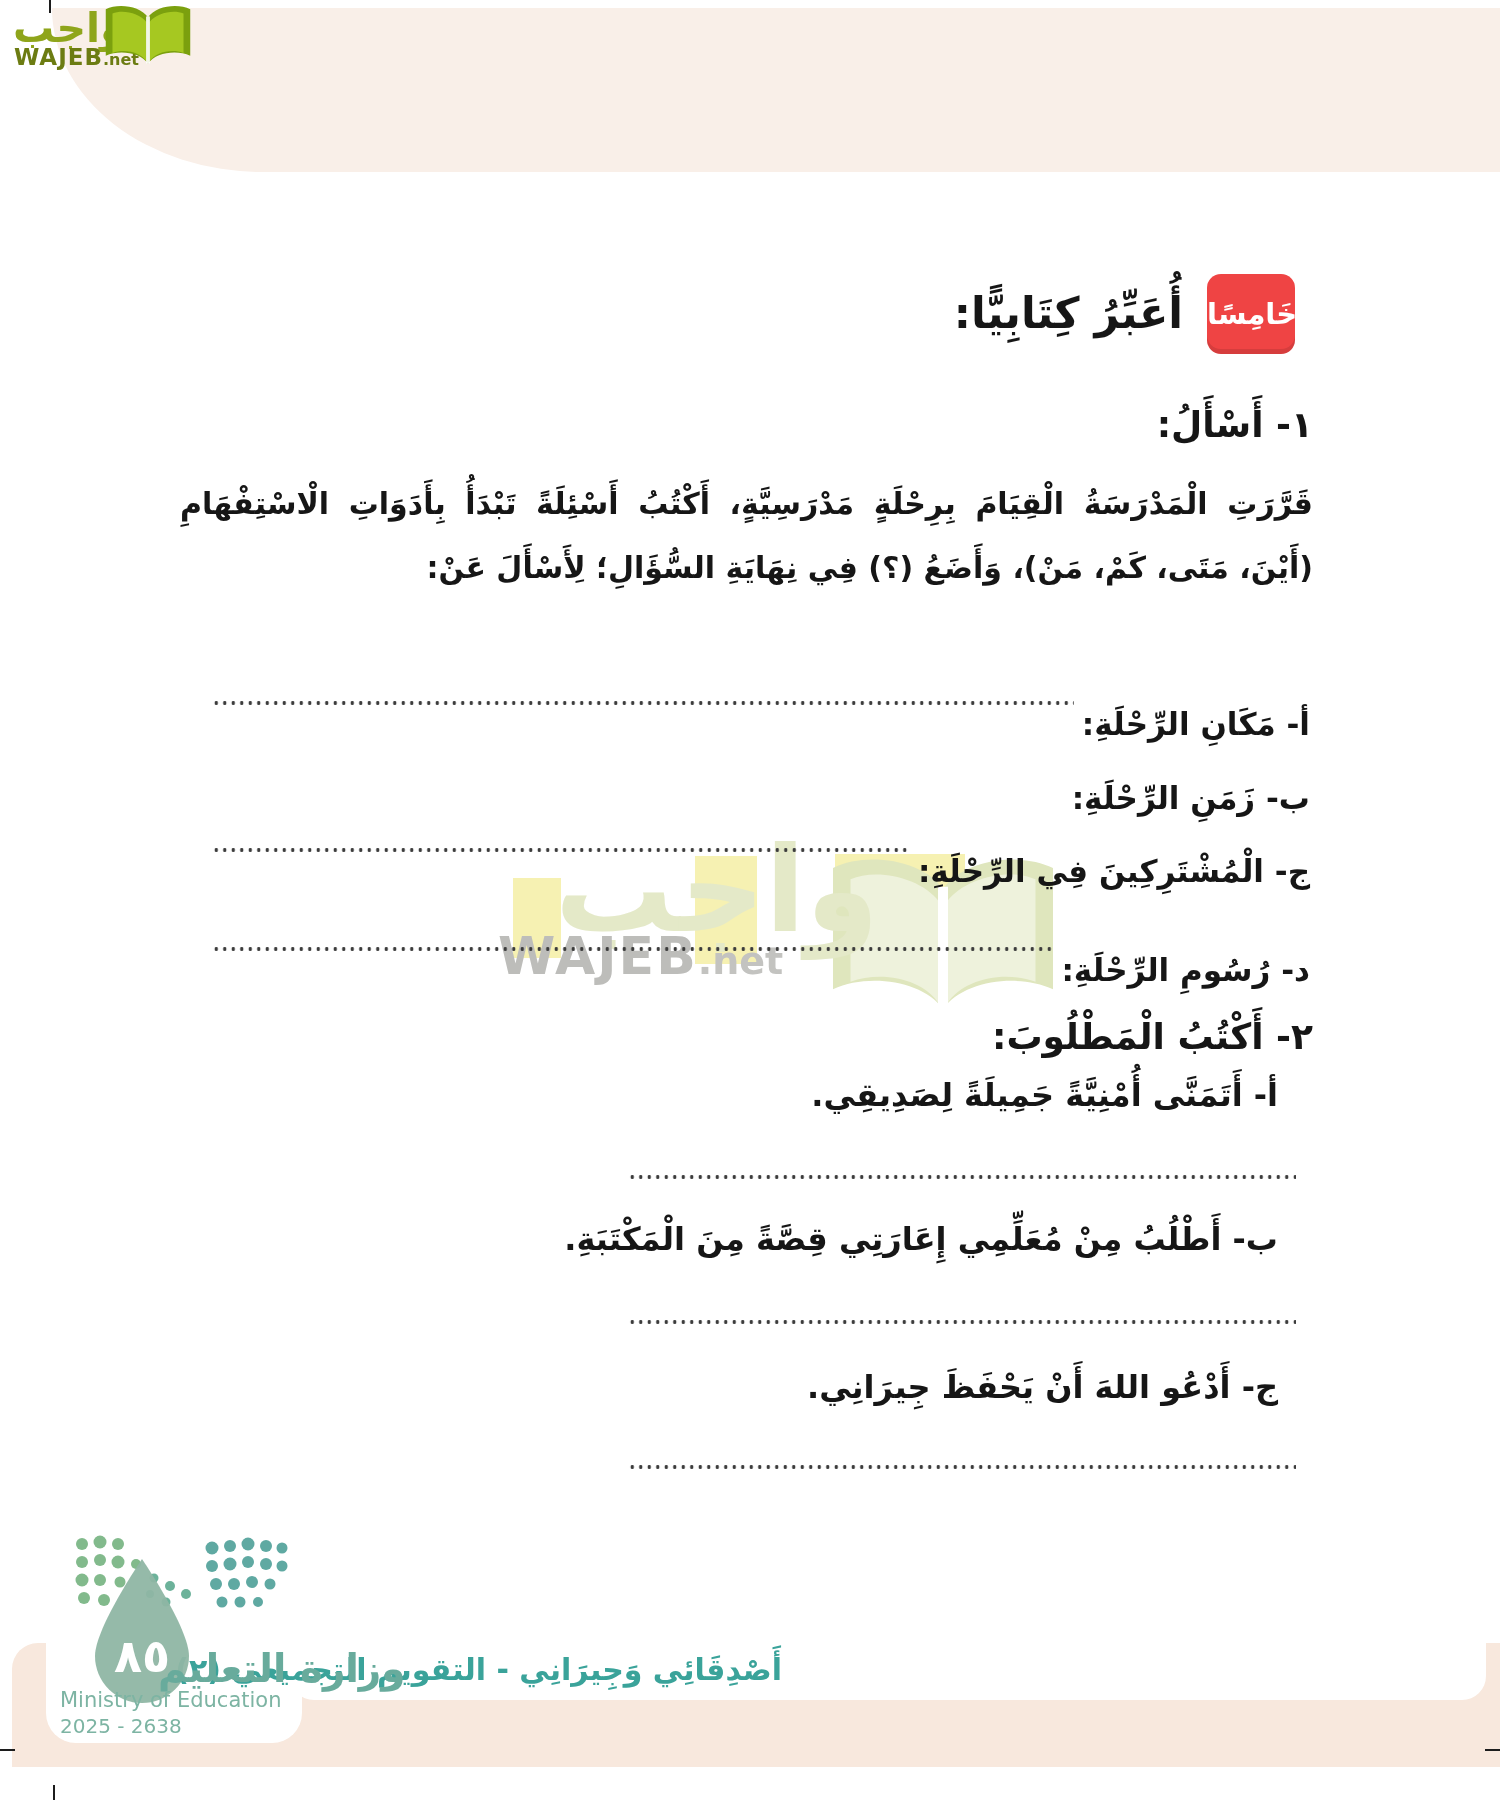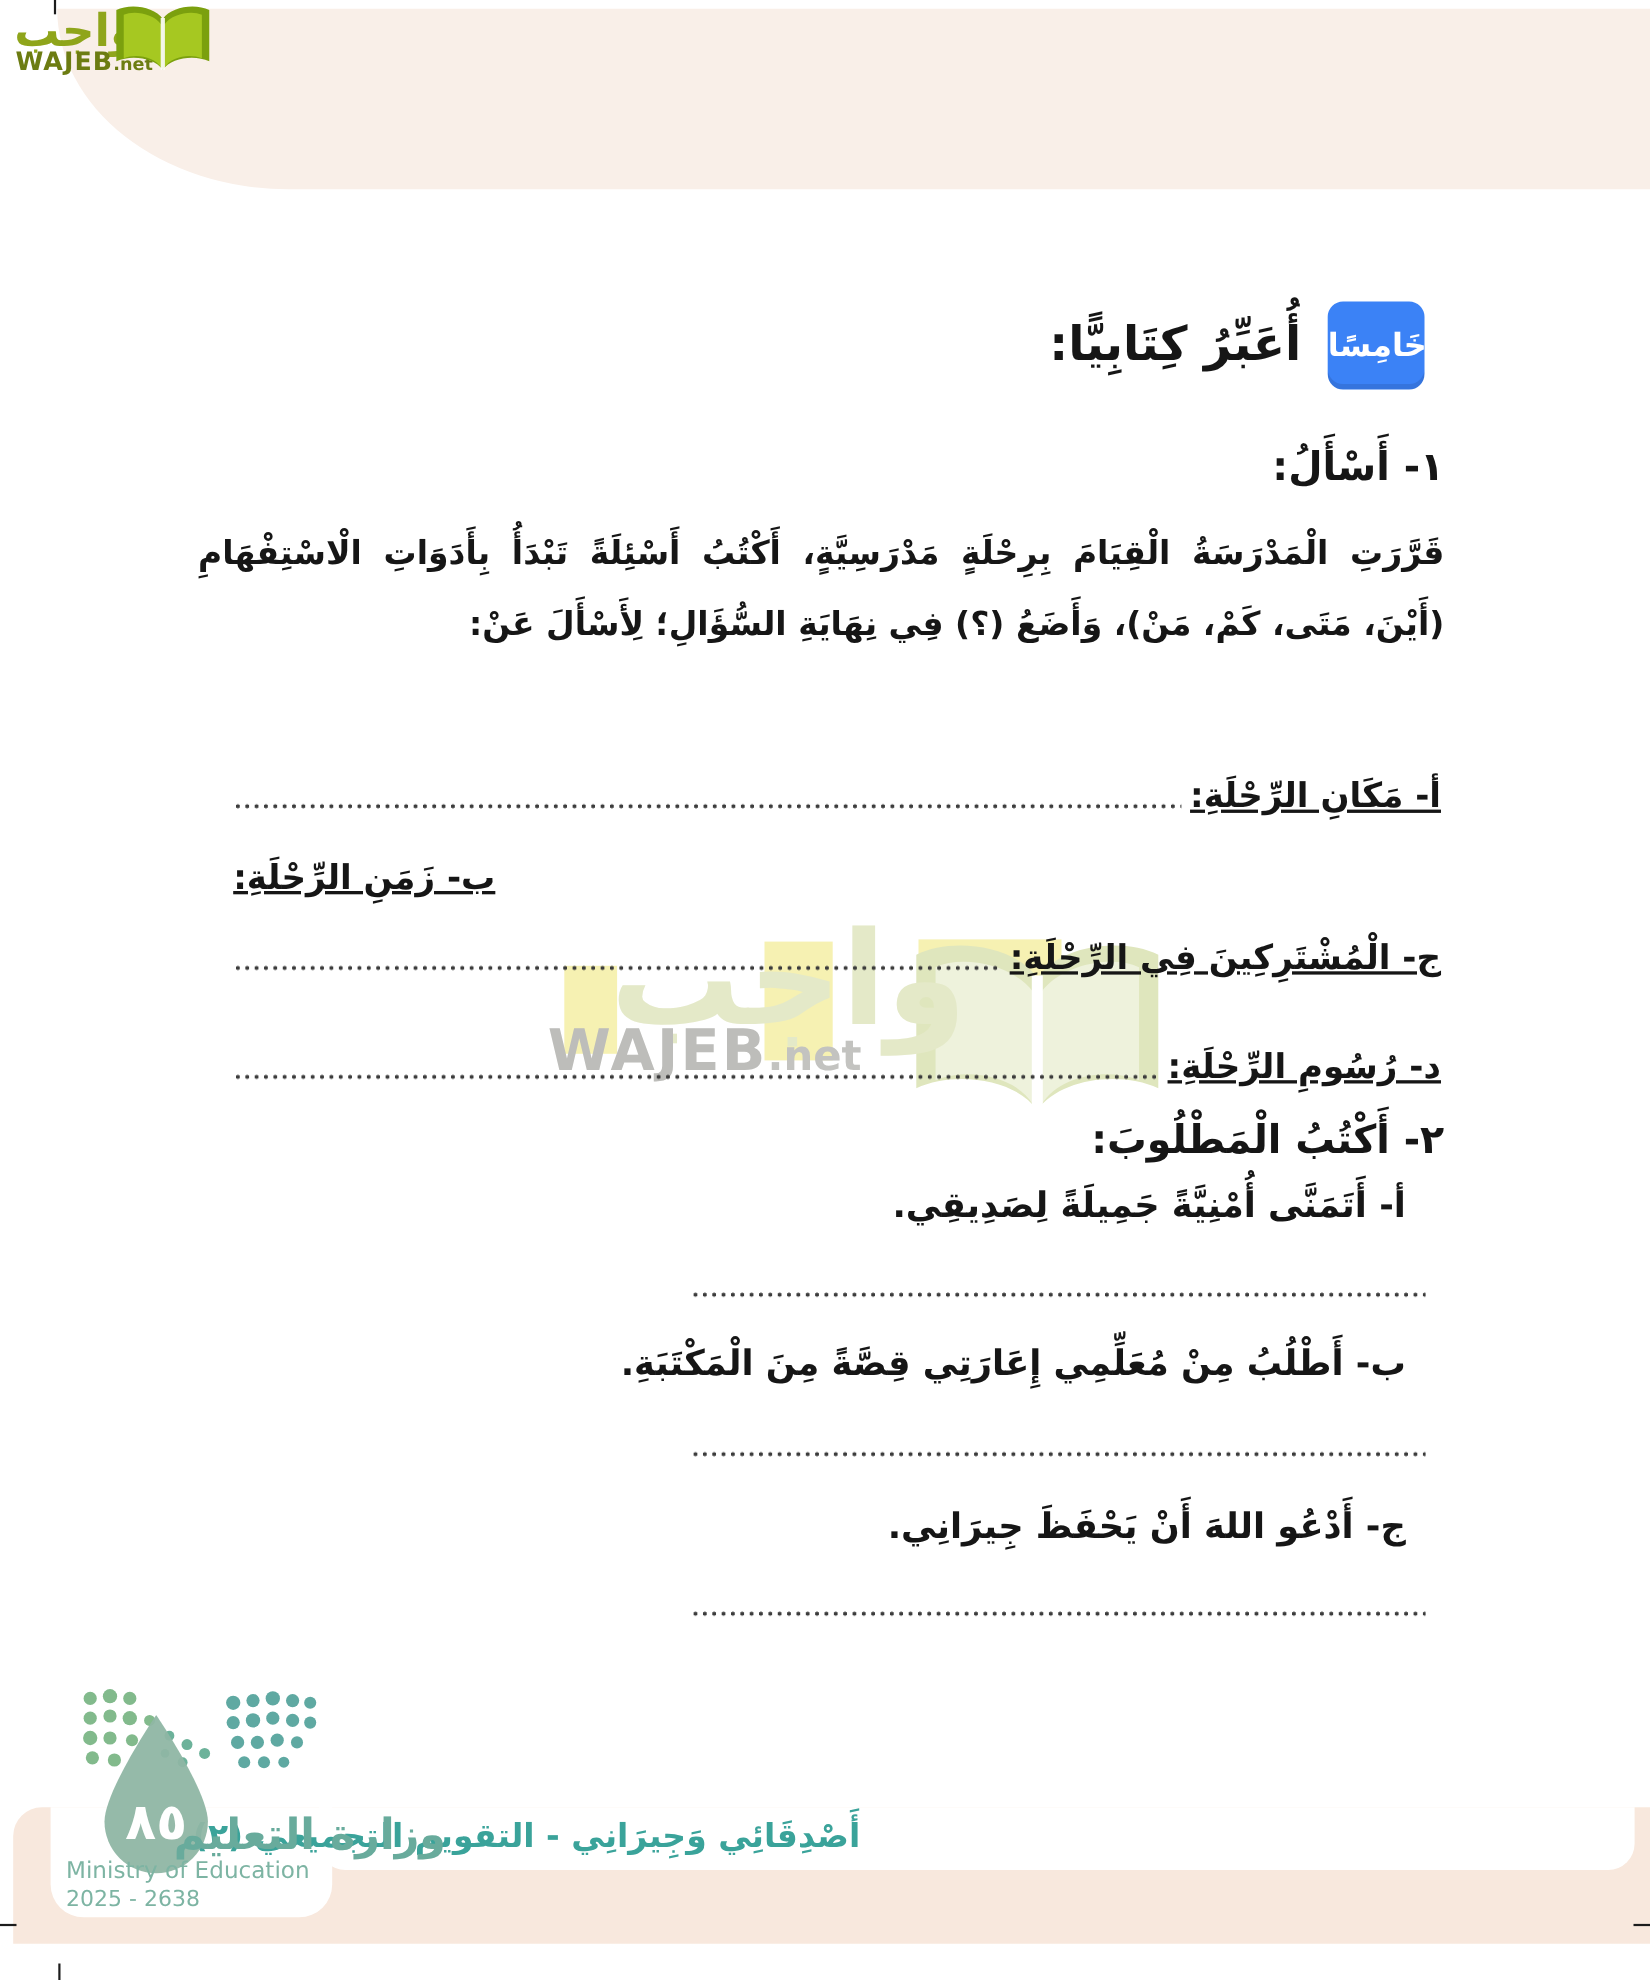--- a/index.html
+++ b/index.html
@@ -36,32 +36,32 @@
   .wm-y.r1{left:13px;top:30px;width:48px;height:80px;}
   .wm-y.r2{left:195px;top:8px;width:62px;height:108px;}
   .wm-y.r3{left:335px;top:6px;width:130px;height:122px;}
   .wm-ar{position:absolute;left:55px;top:-28px;font-size:118px;font-weight:bold;color:#e4e9c8;line-height:1.2;}
   .wm-en{position:absolute;left:-2px;top:78px;font-size:52px;font-weight:bold;color:#bdbdba;letter-spacing:2px;}
   .wm-en .tld{font-size:38px;letter-spacing:0;color:#c3c3c0;}
   .wm-book{position:absolute;left:318px;top:0;}
 
   
   .content{position:absolute;inset:0;z-index:3;color:#161616;}
-  .badge{position:absolute;left:1207px;top:274px;width:88px;height:80px;background:#3b82f6;border-radius:14px;
+  .badge{position:absolute;left:1207px;top:274px;width:88px;height:80px;background:#ef4444;border-radius:14px;
          color:#fff;font-size:29px;font-weight:bold;text-align:center;line-height:80px;
          box-shadow:inset 0 -5px 0 rgba(0,0,0,.10);}
   .title{position:absolute;top:288px;right:317px;margin:0;font-size:43px;font-weight:bold;direction:rtl;white-space:nowrap;}
   .q-label{position:absolute;right:187px;font-size:36px;font-weight:bold;direction:rtl;white-space:nowrap;}
   .q1-label{top:404px;}
   .q2-label{top:1016px;}
   .intro{position:absolute;top:472px;right:187px;left:180px;margin:0;font-size:30px;font-weight:bold;
          direction:rtl;text-align:justify;line-height:64px;}
   .dots{background-image:radial-gradient(circle,#3c3c3c 1.7px,transparent 2px);
         background-size:8.5px 10px;background-repeat:repeat-x;background-position:left center;height:10px;}
-  .row{position:absolute;right:190px;left:212px;height:52px;display:flex;direction:rtl;align-items:flex-end;text-decoration:underline;}
+  .row{position:absolute;right:190px;left:212px;height:52px;display:flex;direction:rtl;}
   .row .lbl{font-size:31px;font-weight:bold;line-height:52px;white-space:nowrap;}
   .row .dots{flex:1;margin:0 8px 12px 0;}
   .row.r0{top:698px;} .row.r1{top:772px;flex-direction:column;} .row.r2{top:845px;} .row.r3{top:944px;}
   .item{position:absolute;right:222px;font-size:32px;font-weight:bold;direction:rtl;white-space:nowrap;}
   .item.i0{top:1076px;} .item.i1{top:1220px;} .item.i2{top:1368px;}
   .dotline{position:absolute;left:628px;width:668px;height:10px;}
   .dotline.d0{top:1172px;} .dotline.d1{top:1317px;} .dotline.d2{top:1462px;}
 
   
   .lesson{position:absolute;left:322px;top:1652px;width:460px;font-size:30px;font-weight:bold;color:#3aa39a;

